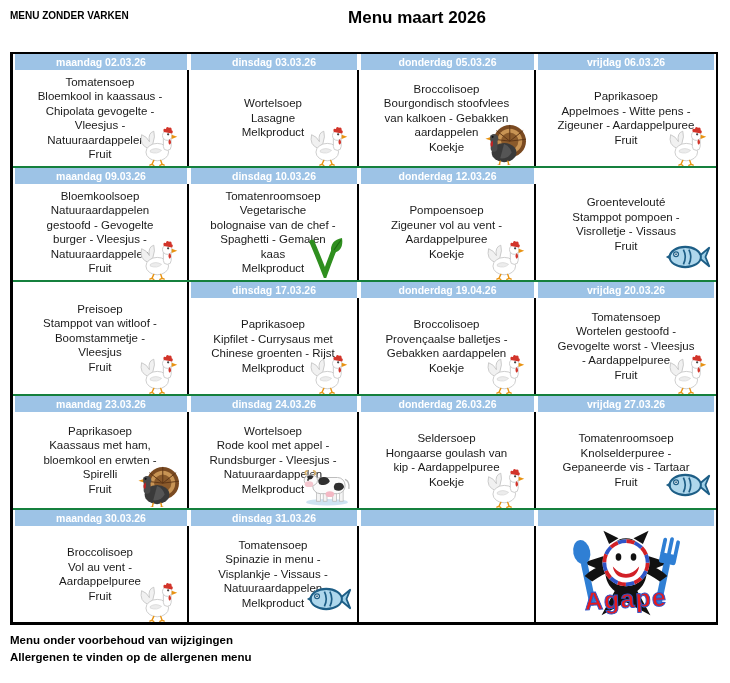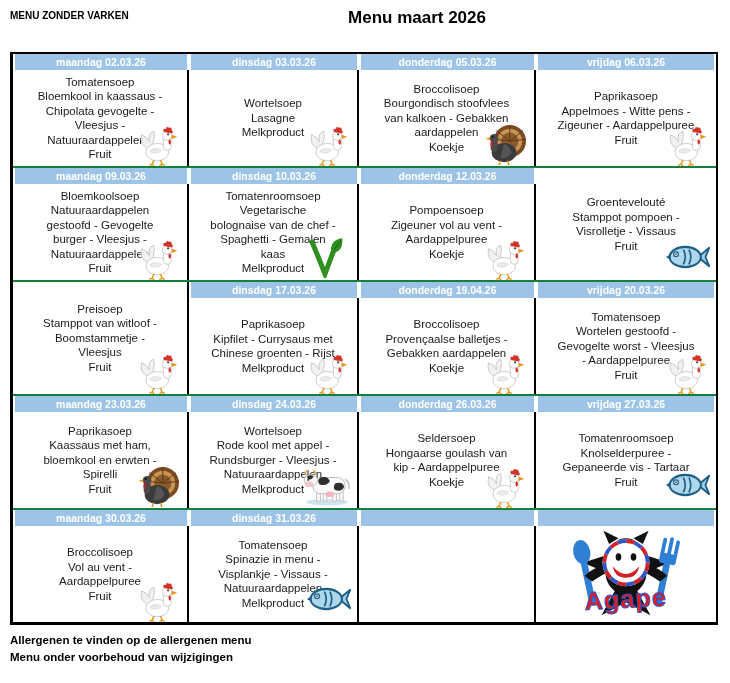--- a/index.html
+++ b/index.html
@@ -426,15 +426,15 @@
     <ellipse cx="74" cy="32" rx="3" ry="4" fill="#111"></ellipse>
     <path d="M52 42 Q66 58 80 42 Q78 54 66 54 Q54 54 52 42 Z" fill="#d22027"></path>
     <text x="66" y="86" text-anchor="middle" font-size="27" font-weight="bold" fill="#e8191c" stroke="#2f55c8" stroke-width="1" letter-spacing="1" font-family="Liberation Sans, sans-serif" transform="rotate(-3 66 84)">Agape</text>
   </svg>
         </div>
   </div>
     </div>
   </div>
 
 <div class="footer">
+  <div>Menu onder voorbehoud van wijzigingen</div>
   <div>Allergenen te vinden op de allergenen menu</div>
-  <div>Menu onder voorbehoud van wijzigingen</div>
 </div>
 
 </body></html>

